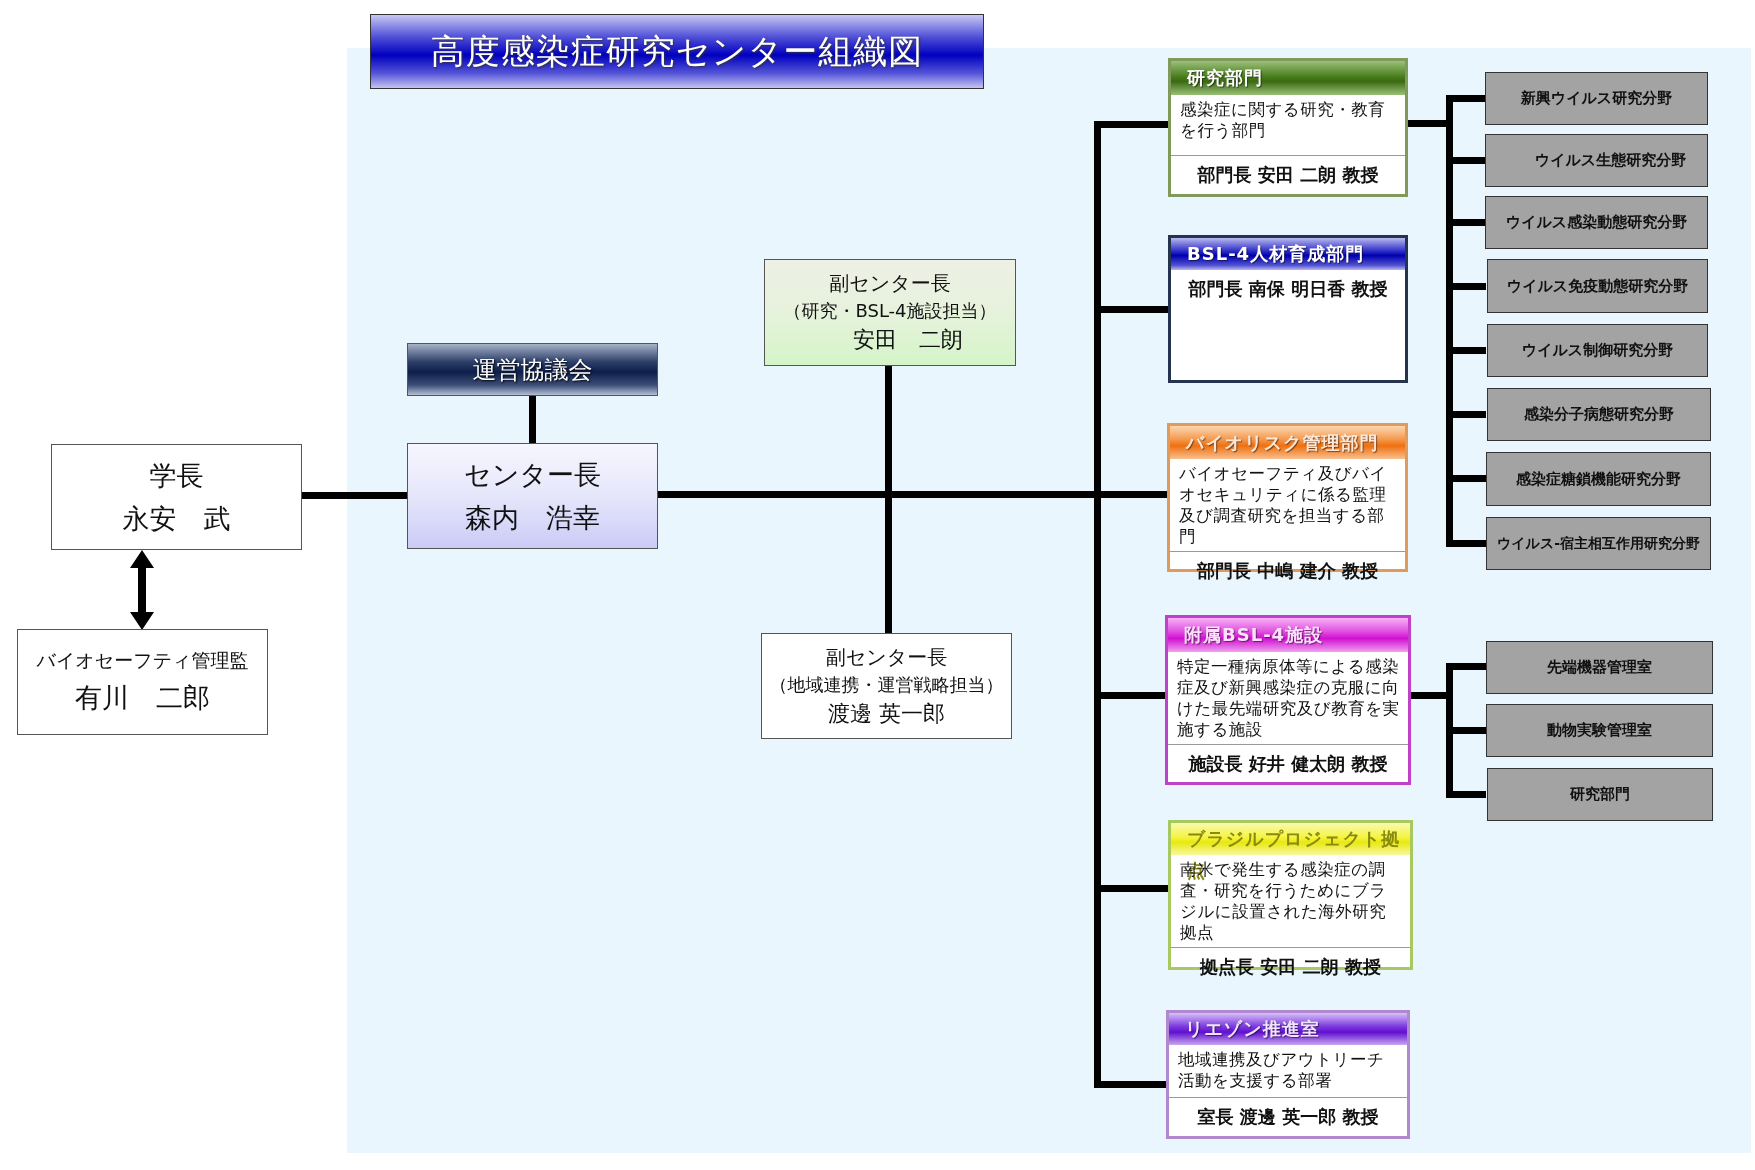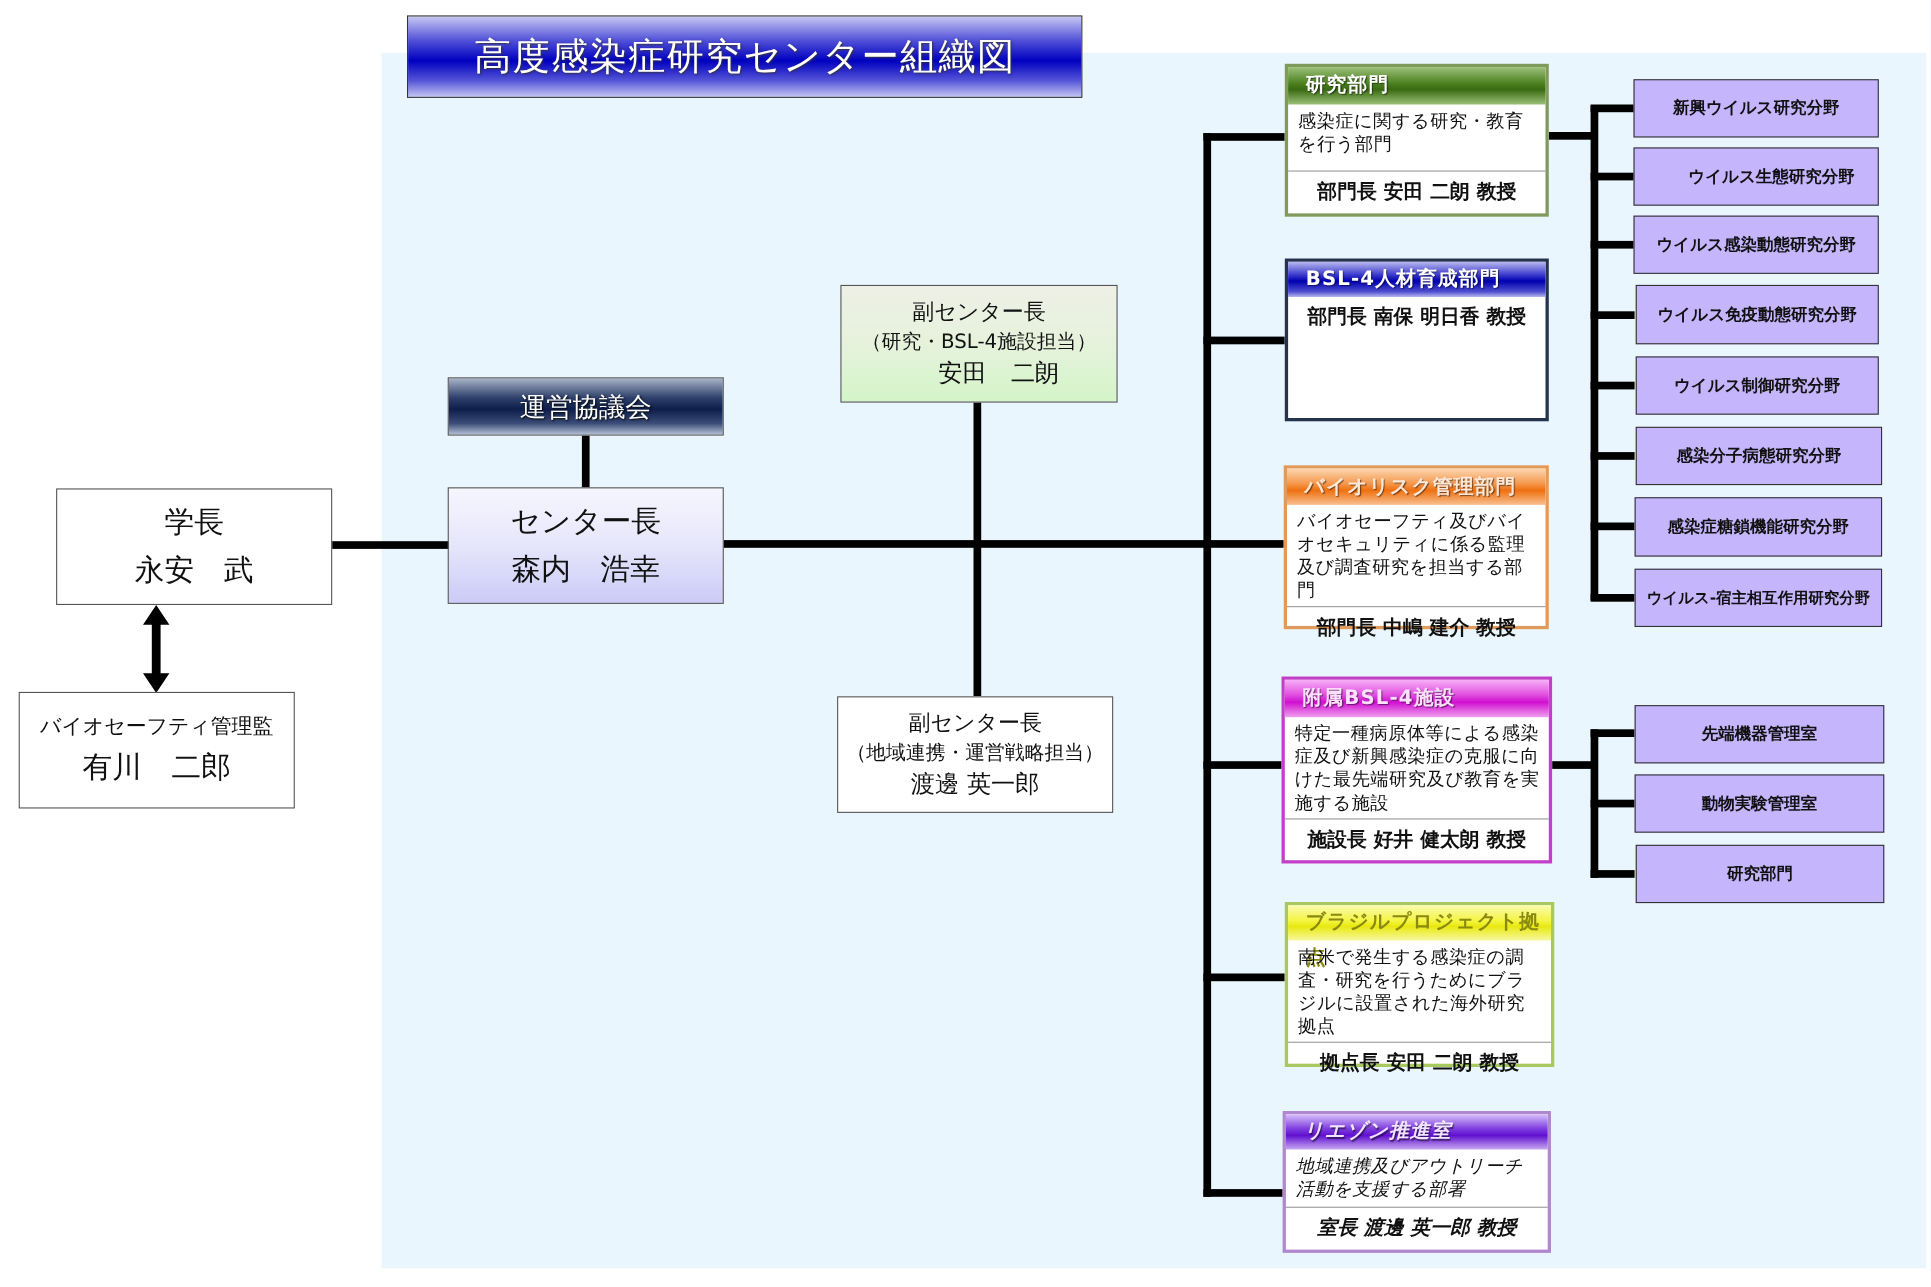--- a/index.html
+++ b/index.html
@@ -16,21 +16,21 @@
   .big { font-size:27px; line-height:1.6; }
   .mid { font-size:20px; line-height:1.45; }
   .council { background:linear-gradient(#a7b3c8 0%, #2d3f6a 35%, #0e1e4a 55%, #3a4c77 80%, #b3bfd4 100%);
              color:#fff; font-size:24px; text-shadow:1px 1px 2px #000; }
   .director { background:linear-gradient(#f6f6ff 0%, #e6e6fb 50%, #cbcbf7 100%); }
   .vice1 { background:linear-gradient(#eef0e6 0%, #e6f2dc 50%, #d4f5c8 100%); }
   .dept { border:3px solid; display:flex; flex-direction:column; background:#fff; }
   .dept .hd { color:#fff; font-size:18px; font-weight:bold; height:35px; line-height:35px; text-shadow:1px 1px 1px rgba(0,0,0,.5); letter-spacing:1px;padding-left:16px; }
   .dept .desc { font-size:16.5px; line-height:21px; padding:4px 8px 4px 9px; flex:1; border-bottom:1px solid #999; letter-spacing:0.5px; }
   .dept .head { font-size:18px; font-weight:bold; text-align:center; height:38px; line-height:38px; }
-  .sub { background:#c4b5fd; border:1px solid #333; font-size:15px; font-weight:bold; display:flex; align-items:center; justify-content:center; }
+  .sub { background:#a3a3a3; border:1px solid #333; font-size:15px; font-weight:bold; display:flex; align-items:center; justify-content:center; }
 </style>
 </head>
 <body>
 
 <div class="abs panel"></div>
 
 <div class="line" style="left:268px; top:492px; width:140px; height:7px;"></div>
 <div class="line" style="left:529px; top:396px; width:7px; height:47px;"></div>
 <div class="line" style="left:658px; top:491px; width:510px; height:7px;"></div>
 <div class="line" style="left:885px; top:366px; width:7px; height:267px;"></div>
@@ -116,21 +116,21 @@
   <div class="desc">特定一種病原体等による感染症及び新興感染症の克服に向けた最先端研究及び教育を実施する施設</div>
   <div class="head">施設長  好井  健太朗  教授</div>
 </div>
 
 <div class="abs dept" style="left:1168px; top:820px; width:245px; height:150px; border-color:#a8c860;">
   <div class="hd" style="background:linear-gradient(#fafab0 0%, #f4f440 45%, #e8e810 60%, #f8f8a0 100%); height:32px; line-height:32px; color:#8a8a10; text-shadow:none;">ブラジルプロジェクト拠点</div>
   <div class="desc">南米で発生する感染症の調査・研究を行うためにブラジルに設置された海外研究拠点</div>
   <div class="head">拠点長  安田  二朗  教授</div>
 </div>
 
-<div class="abs dept" style="left:1166px; top:1010px; width:244px; height:129px; border-color:#b088d0;font-style:italic;">
+<div class="abs dept" style="left:1166px; top:1010px; width:244px; height:129px; border-color:#b088d0;">
   <div class="hd" style="background:linear-gradient(#d8c0f8 0%, #8040e0 40%, #6010d0 60%, #c8a8f0 100%); height:32px; line-height:32px; color:#f0e4ff;">リエゾン推進室</div>
   <div class="desc">地域連携及びアウトリーチ活動を支援する部署</div>
   <div class="head">室長  渡邊  英一郎  教授</div>
 </div>
 
 <div class="abs sub" style="left:1485px; top:72px; width:223px; height:53px;">
     <span>新興ウイルス研究分野</span>
   </div>
 <div class="abs sub" style="left:1485px; top:134px; width:223px; height:53px;padding-left:28px;">
     <span>ウイルス生態研究分野</span>

